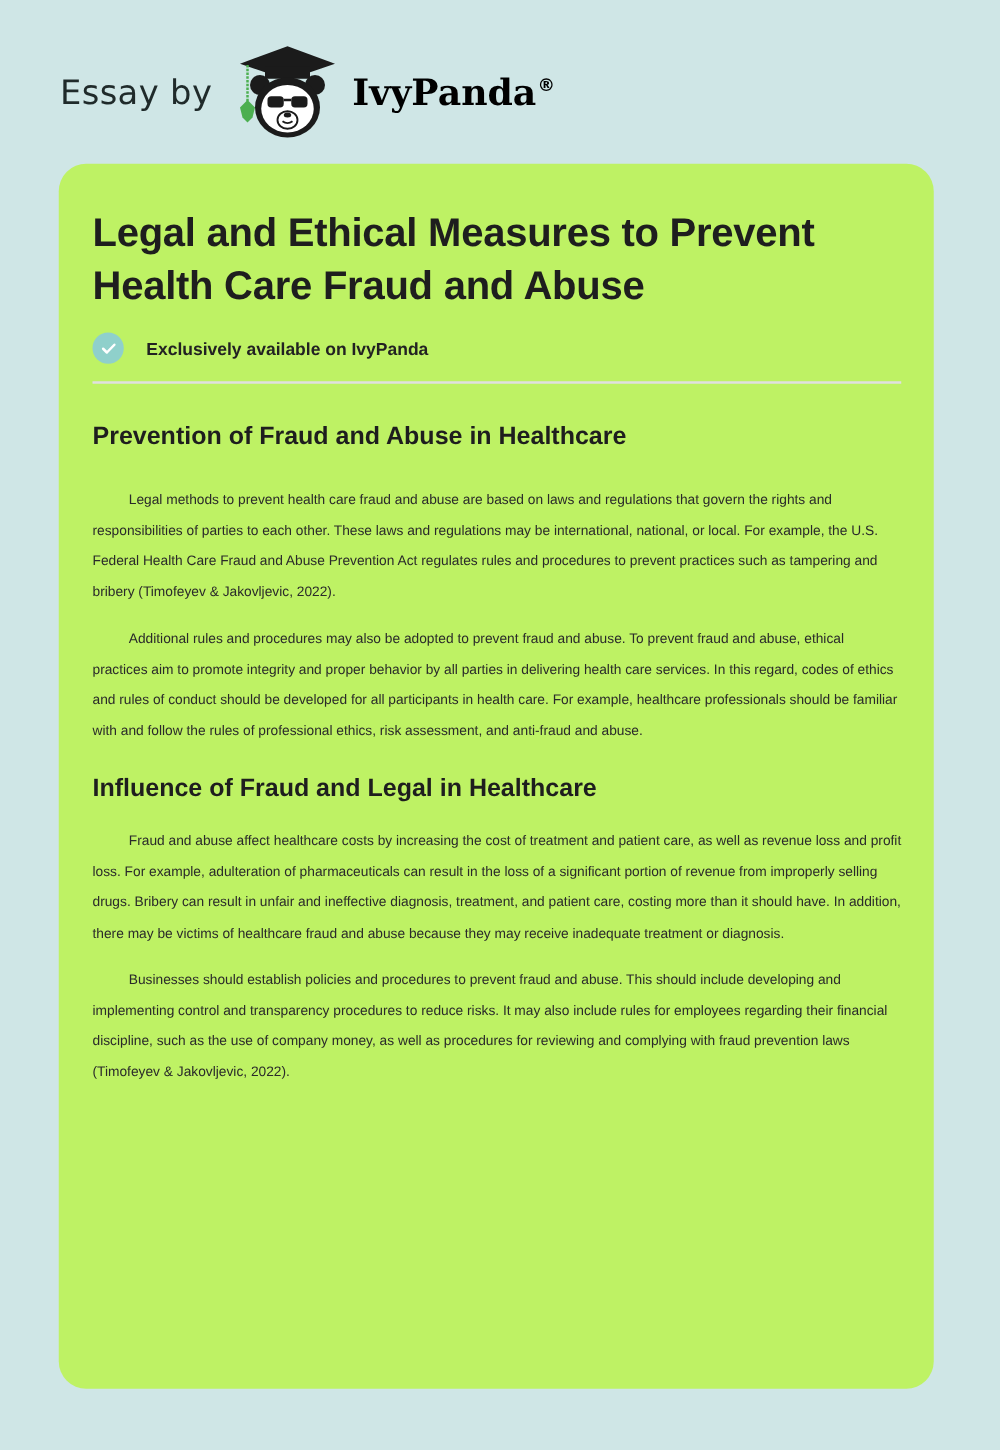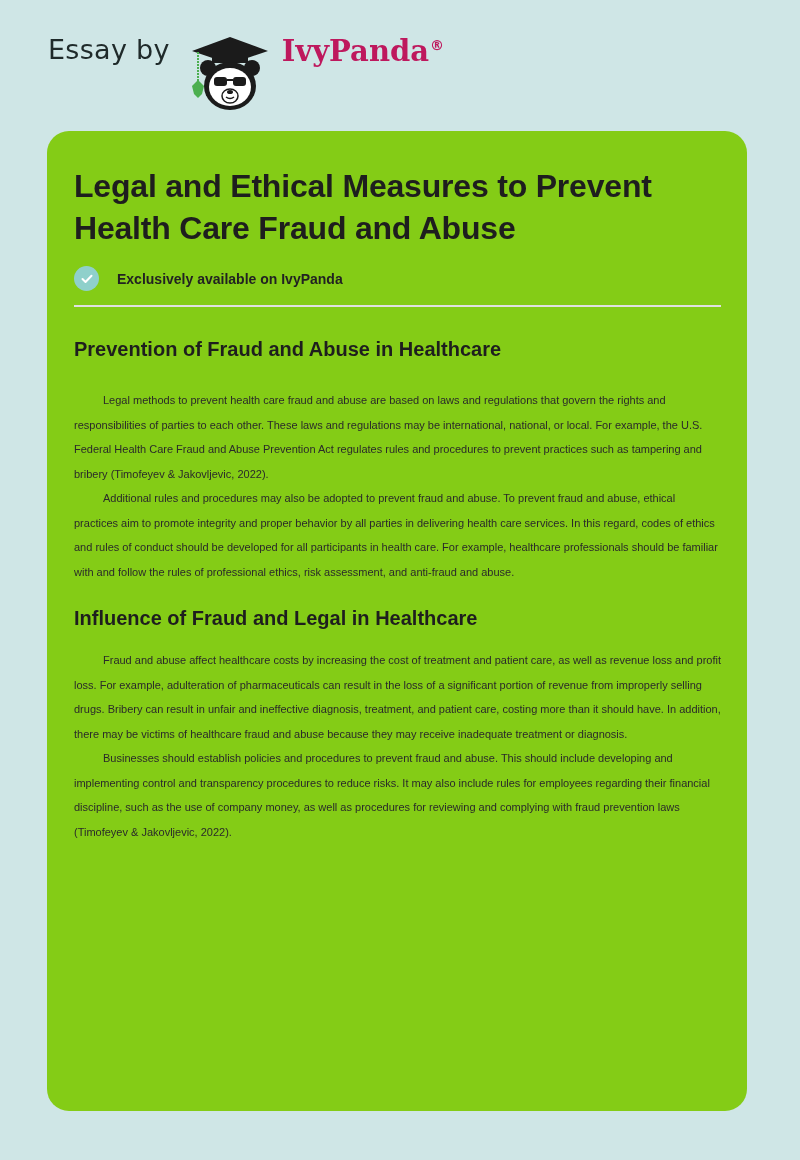--- a/index.html
+++ b/index.html
@@ -6,38 +6,38 @@
   body {
     width: 800px; height: 1160px;
     background: #cfe6e6;
     font-family: "Liberation Sans", sans-serif;
     color: #222;
     position: relative;
     overflow: hidden;
   }
   .brand {
     position: absolute; left: 48px; top: 34px;
-    display: flex; align-items: flex-start;
+    display: flex; align-items: center;
     height: 80px;
   }
   .brand-prefix {
     font-family: "DejaVu Sans", sans-serif;
     font-size: 27px; color: #1f2a2a; letter-spacing: 0.3px;
     margin-right: 18px;
   }
   .brand-logo { width: 84px; height: 80px; margin-right: 10px; }
   .brand-name {
     font-family: "DejaVu Serif", serif;
-    font-weight: bold; font-size: 29px; color: #be185d;
+    font-weight: bold; font-size: 29px; color: #000000;
   }
   .brand-reg { font-size: 14px; vertical-align: super; margin-left: 1px; font-family: "DejaVu Sans", sans-serif; }
   .card {
     position: absolute; left: 47px; top: 131px;
     width: 700px; height: 980px;
-    background: #84cc16; border-radius: 22px;
+    background: #bef264; border-radius: 22px;
   }
   .card-inner { padding: 34px 26px 0 27px; }
   h1 {
     margin: 0; font-size: 32px; line-height: 42px; font-weight: bold;
     color: #1e1e1e; letter-spacing: -0.2px;
   }
   .badge { display: flex; align-items: center; margin-top: 17px; }
   .badge-icon {
     width: 25px; height: 25px; border-radius: 50%;
     background: #8fd0cb; display: flex; align-items: center; justify-content: center;
@@ -47,21 +47,21 @@
   .divider { height: 2px; background: #e0e0e0; margin-top: 14px; }
   h2 {
     margin: 24px 0 0 0; font-size: 20px; line-height: 36px; font-weight: bold; color: #1e1e1e;
   }
   p {
     margin: 0; font-size: 11px; line-height: 24.5px; color: #2a2a2a;
     text-indent: 29px;
   }
   .sec1 p:first-of-type { margin-top: 21px; }
   .sec2 p:first-of-type { margin-top: 12px; }
-  p + p { }
+  p + p { margin-top: 13px; }
   .sec2 h2 { margin-top: 16px; }
 </style>
 </head>
 <body>
 
 <header class="brand">
   <span class="brand-prefix">Essay by</span>
   <svg class="brand-logo" viewBox="0 0 84 80">
 
     <polygon points="42,3 80,17 42,30 4,17" fill="#1b1b1b"></polygon>

